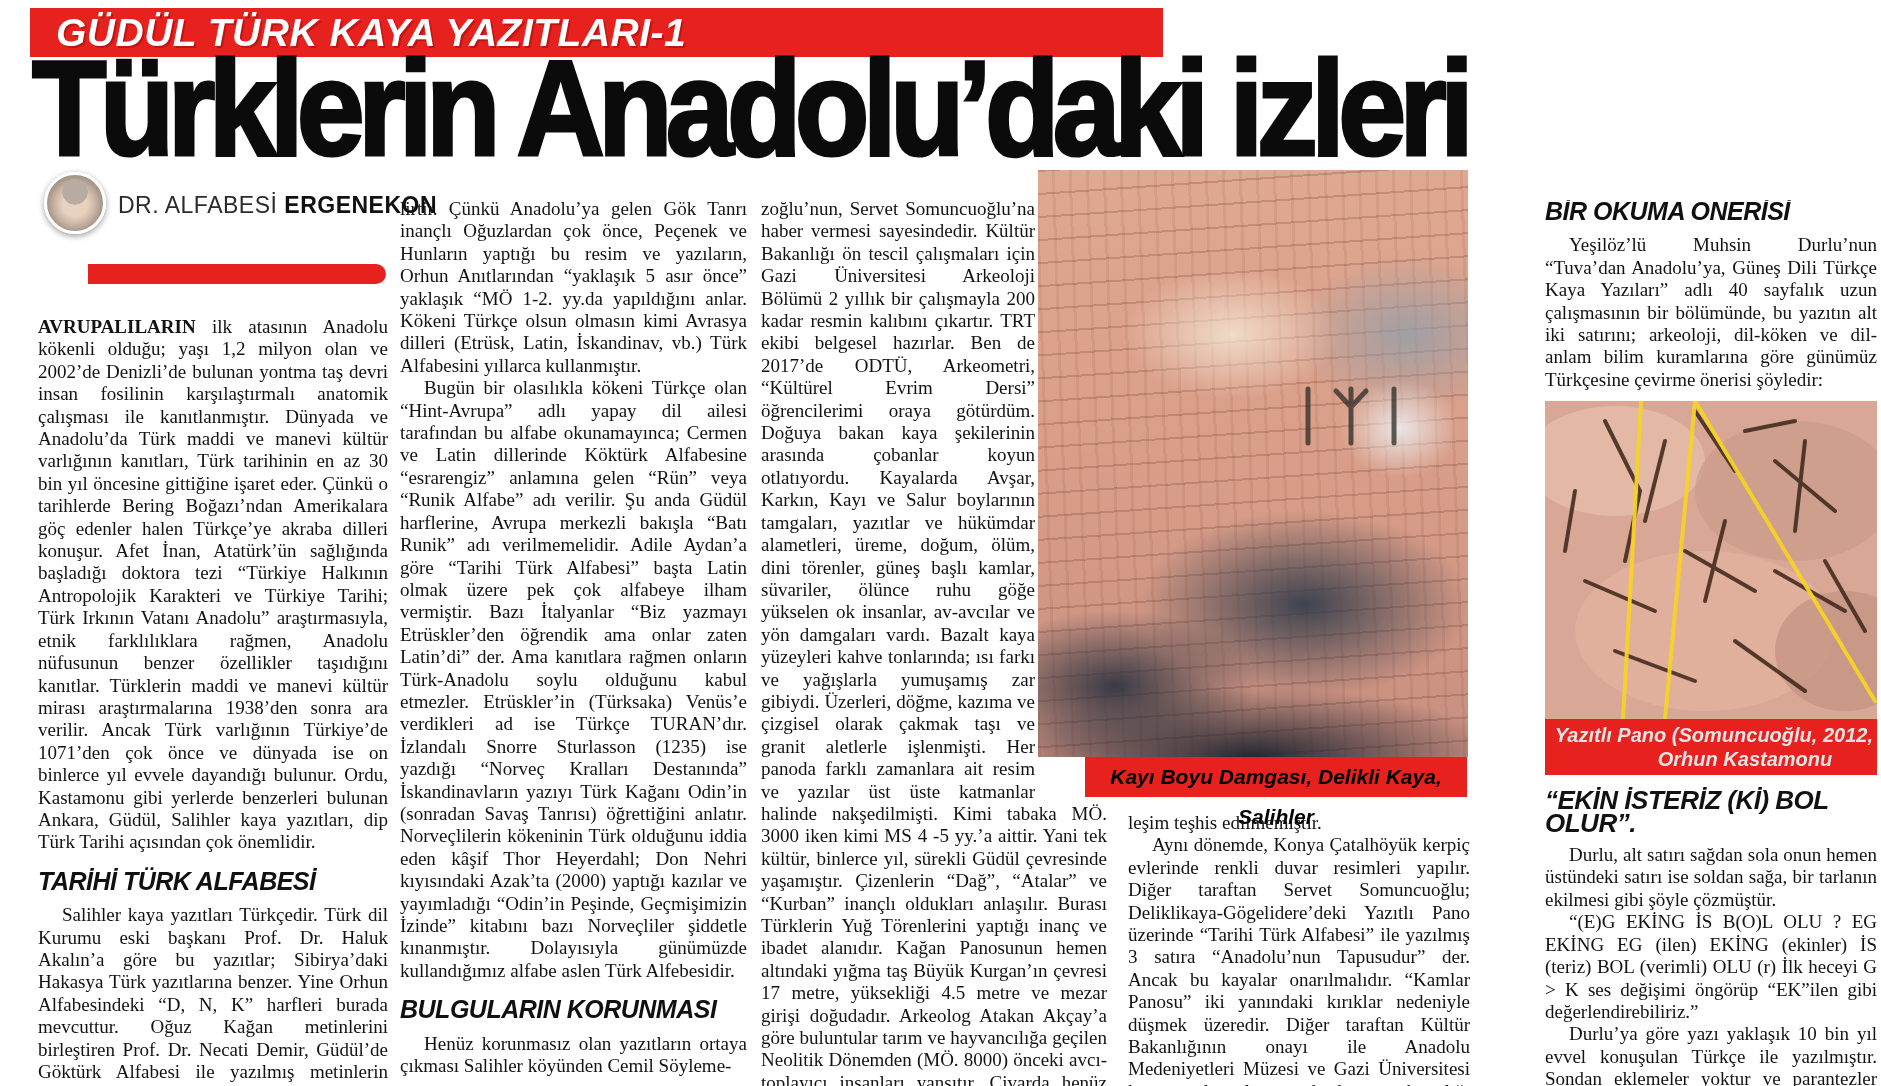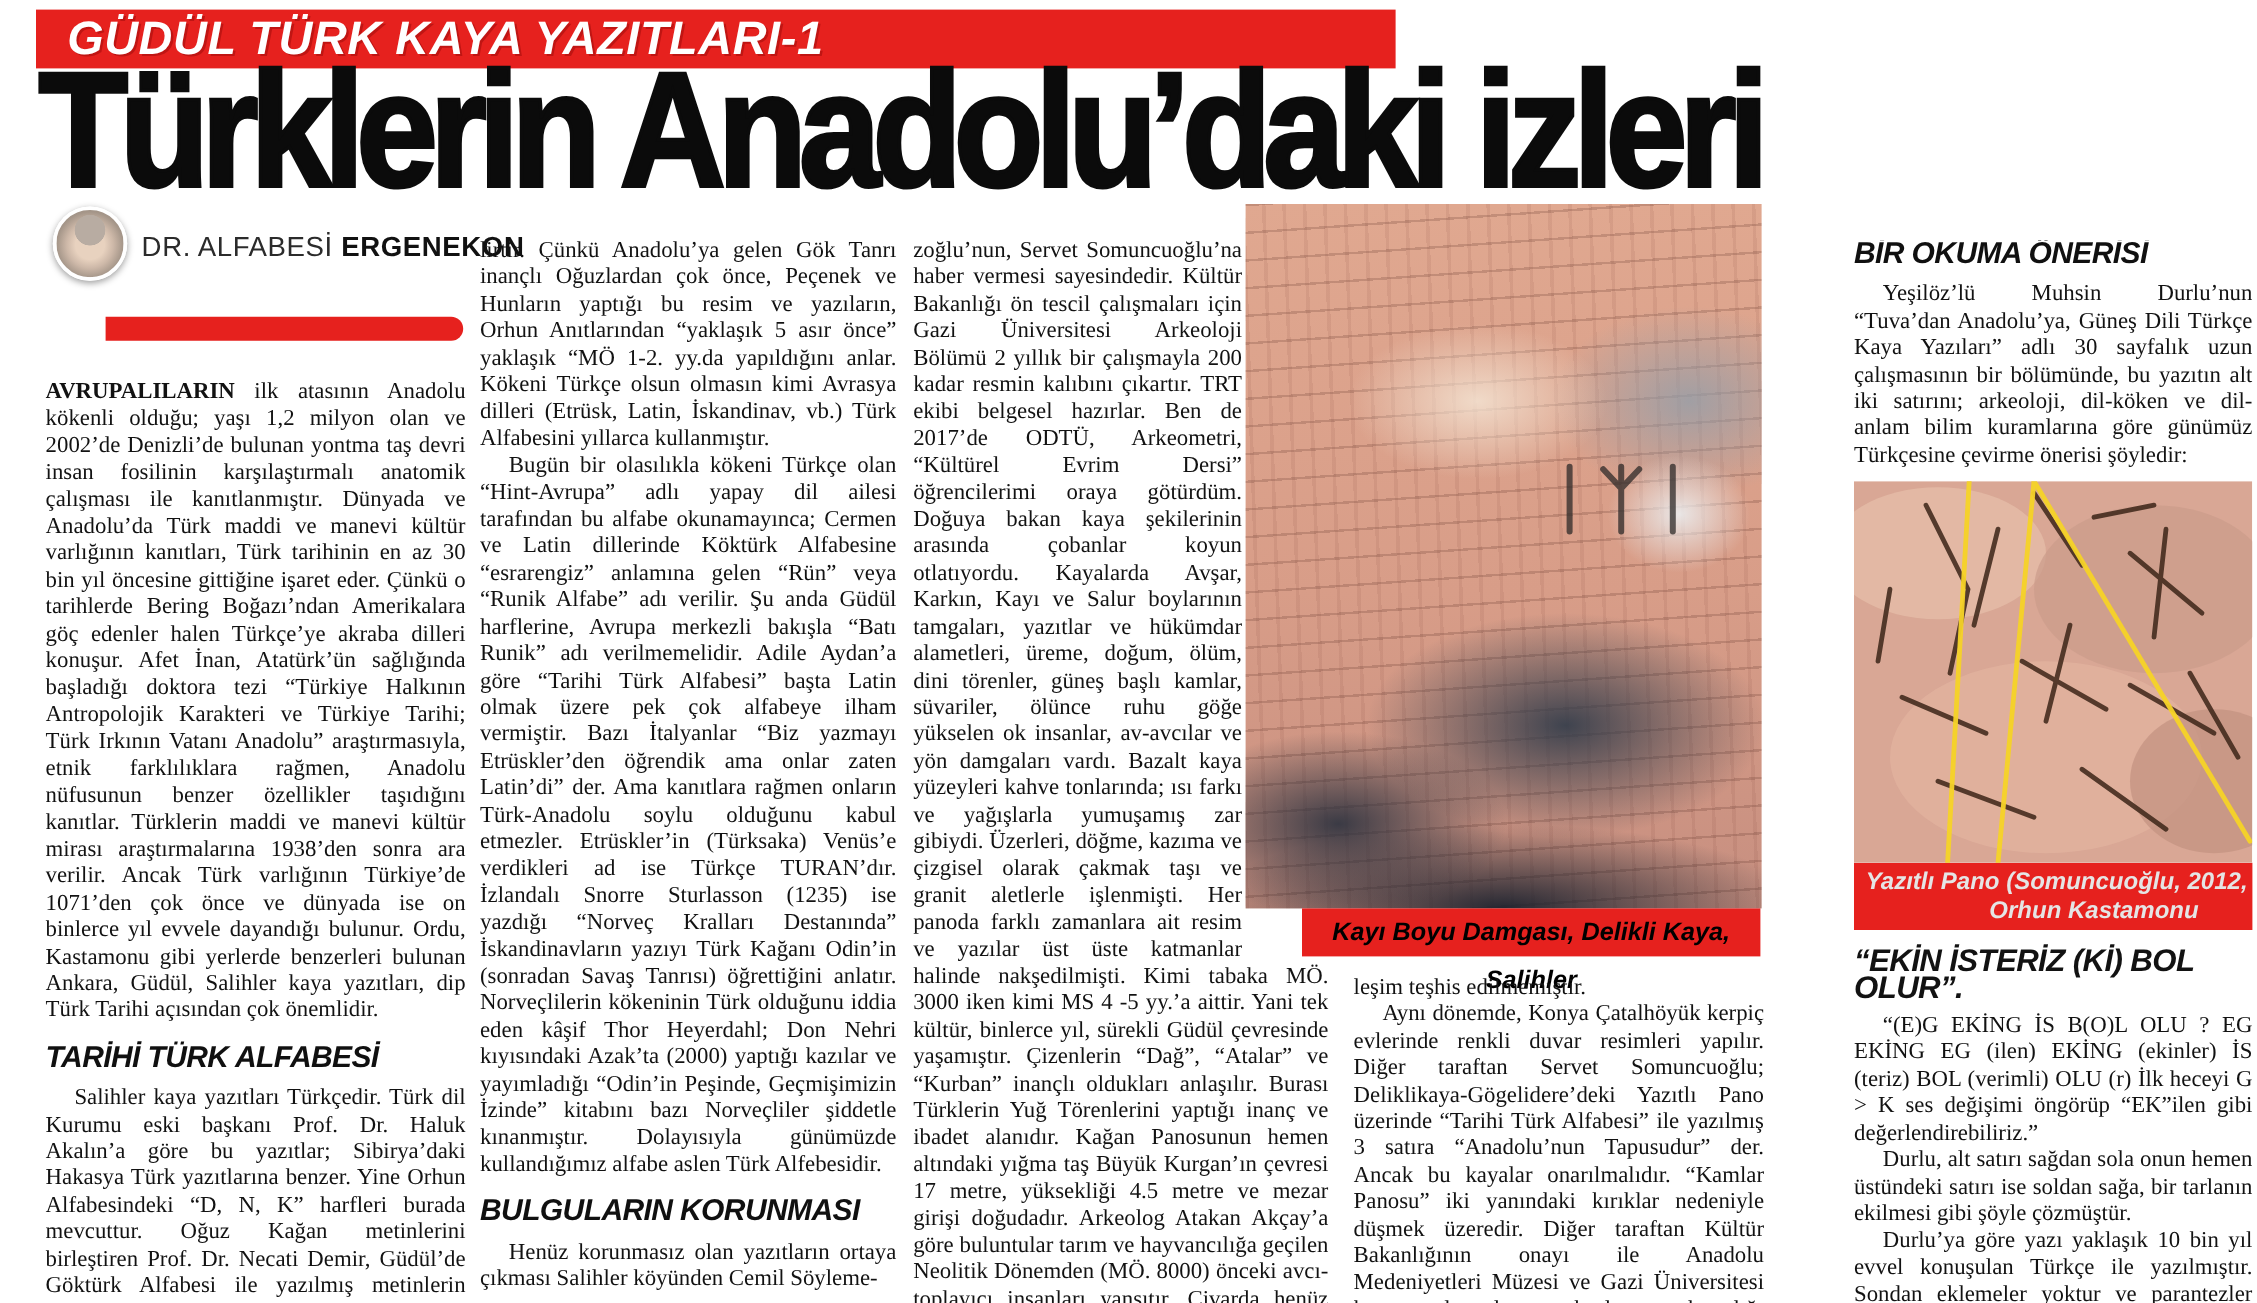--- a/index.html
+++ b/index.html
@@ -152,21 +152,21 @@
   </div>
   <div class="caption-bar caption1">Kayı Boyu Damgası, Delikli Kaya, Salihler</div>
 
   <div class="col col4">
     <p class="noindent">leşim teşhis edilmemiştir.</p>
     <p>Aynı dönemde, Konya Çatalhöyük kerpiç evlerinde renkli duvar resimleri yapılır. Diğer taraftan Servet Somuncuoğlu; Deliklikaya-Gögelidere’deki Yazıtlı Pano üzerinde “Tarihi Türk Alfabesi” ile yazılmış 3 satıra “Anadolu’nun Tapusudur” der. Ancak bu kayalar onarılmalıdır. “Kamlar Panosu” iki yanındaki kırıklar nedeniyle düşmek üzeredir. Diğer taraftan Kültür Bakanlığının onayı ile Anadolu Medeniyetleri Müzesi ve Gazi Üniversitesi kazı çalışmalarını başlatma hazırlığı içindedir.</p>
   </div>
 
   <div class="rcol">
     <h2 class="sec-head">BİR OKUMA ÖNERİSİ</h2>
-    <p>Yeşilöz’lü Muhsin Durlu’nun “Tuva’dan Anadolu’ya, Güneş Dili Türkçe Kaya Yazıları” adlı 30 sayfalık uzun çalışmasının bir bölümünde, bu yazıtın alt iki satırını; arkeoloji, dil-köken ve dil-anlam bilim kuramlarına göre günümüz Türkçesine çevirme önerisi şöyledir:</p>
+    <p>Yeşilöz’lü Muhsin Durlu’nun “Tuva’dan Anadolu’ya, Güneş Dili Türkçe Kaya Yazıları” adlı 40 sayfalık uzun çalışmasının bir bölümünde, bu yazıtın alt iki satırını; arkeoloji, dil-köken ve dil-anlam bilim kuramlarına göre günümüz Türkçesine çevirme önerisi şöyledir:</p>
 
     <svg class="photo2" width="332" height="318" viewBox="0 0 332 318">
       <rect width="332" height="318" fill="#d9a795"></rect>
       <ellipse cx="70" cy="60" rx="90" ry="55" fill="#e5bda8" opacity="0.8"></ellipse>
       <ellipse cx="250" cy="90" rx="100" ry="70" fill="#cb9b8a" opacity="0.7"></ellipse>
       <ellipse cx="160" cy="230" rx="130" ry="80" fill="#e2b49f" opacity="0.7"></ellipse>
       <ellipse cx="300" cy="250" rx="70" ry="60" fill="#c29180" opacity="0.7"></ellipse>
       <g stroke="#3c2518" stroke-width="4" stroke-linecap="round" opacity="0.85" fill="none">
         <path d="M60 20 L95 90 L80 160"></path>
         <path d="M120 40 L100 120"></path>
@@ -185,19 +185,19 @@
       </g>
       <g stroke="#f6d327" stroke-width="4" stroke-linecap="round" fill="none" opacity="0.95">
         <path d="M96 0 L78 318"></path>
         <path d="M150 0 L330 300"></path>
         <path d="M150 0 L120 318"></path>
       </g>
     </svg>
     <span class="caption2"><span>Yazıtlı Pano (Somuncuoğlu, 2012, s.136)</span><br><span>Orhun Kastamonu</span></span>
 
     <h3 class="quote-head">“EKİN İSTERİZ (Kİ) BOL OLUR”.</h3>
+    <p>Durlu, alt satırı sağdan sola onun hemen üstündeki satırı ise soldan sağa, bir tarlanın ekilmesi gibi şöyle çözmüştür.</p>
     <p>“(E)G EKİNG İS B(O)L OLU ? EG EKİNG  EG (ilen) EKİNG (ekinler) İS (teriz) BOL (verimli) OLU (r) İlk heceyi G &gt; K ses değişimi öngörüp “EK”ilen gibi değerlendirebiliriz.”</p>
-    <p>Durlu, alt satırı sağdan sola onun hemen üstündeki satırı ise soldan sağa, bir tarlanın ekilmesi gibi şöyle çözmüştür.</p>
     <p>Durlu’ya göre yazı yaklaşık 10 bin yıl evvel konuşulan Türkçe ile yazılmıştır. Sondan eklemeler  yoktur ve parantezler bunu gösterir.</p>
 
   </div>
 
 </div>
 
 </body></html>

